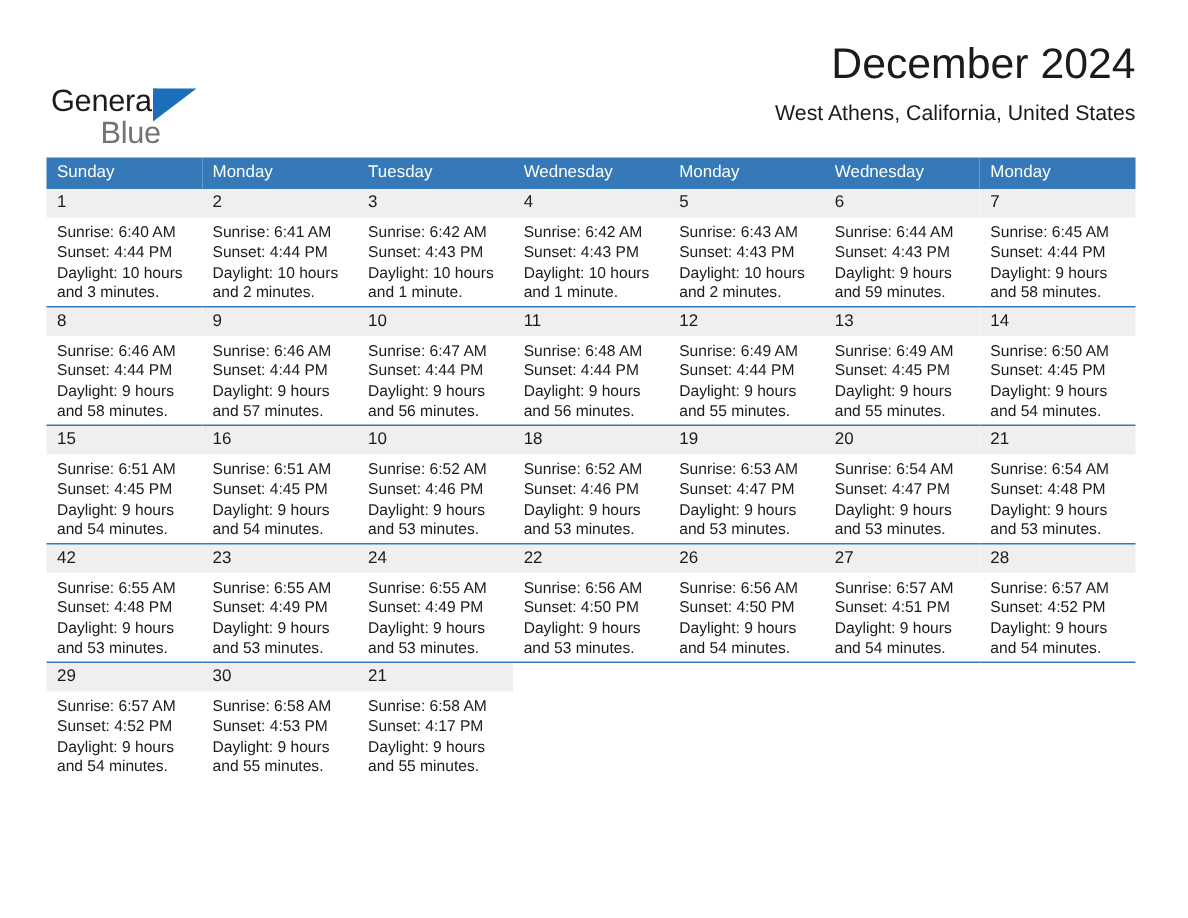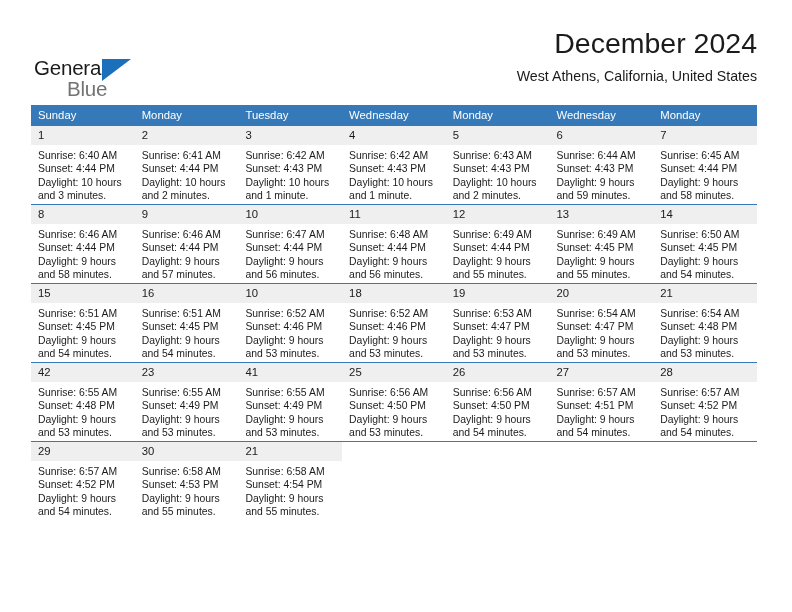--- a/index.html
+++ b/index.html
@@ -379,30 +379,30 @@
           <td>
             <div class="daynum">23</div>
             <div class="details">
               <div>Sunrise: 6:55 AM</div>
               <div>Sunset: 4:49 PM</div>
               <div class="daylight-line">Daylight: 9 hours</div>
               <div class="daylight-line">and 53 minutes.</div>
             </div>
           </td>
           <td>
-            <div class="daynum">41</div>
+            <div class="daynum">24</div>
             <div class="details">
               <div>Sunrise: 6:55 AM</div>
               <div>Sunset: 4:49 PM</div>
               <div class="daylight-line">Daylight: 9 hours</div>
               <div class="daylight-line">and 53 minutes.</div>
             </div>
           </td>
           <td>
-            <div class="daynum">25</div>
+            <div class="daynum">22</div>
             <div class="details">
               <div>Sunrise: 6:56 AM</div>
               <div>Sunset: 4:50 PM</div>
               <div class="daylight-line">Daylight: 9 hours</div>
               <div class="daylight-line">and 53 minutes.</div>
             </div>
           </td>
           <td>
             <div class="daynum">26</div>
             <div class="details">
@@ -447,21 +447,21 @@
               <div>Sunrise: 6:58 AM</div>
               <div>Sunset: 4:53 PM</div>
               <div class="daylight-line">Daylight: 9 hours</div>
               <div class="daylight-line">and 55 minutes.</div>
             </div>
           </td>
           <td>
             <div class="daynum">21</div>
             <div class="details">
               <div>Sunrise: 6:58 AM</div>
-              <div>Sunset: 4:54 PM</div>
+              <div>Sunset: 4:17 PM</div>
               <div class="daylight-line">Daylight: 9 hours</div>
               <div class="daylight-line">and 55 minutes.</div>
             </div>
           </td>
           <td class="blank">
             <div class="daynum empty"></div>
             <div class="details">
               <div></div>
               <div></div>
               <div class="daylight-line"></div>

